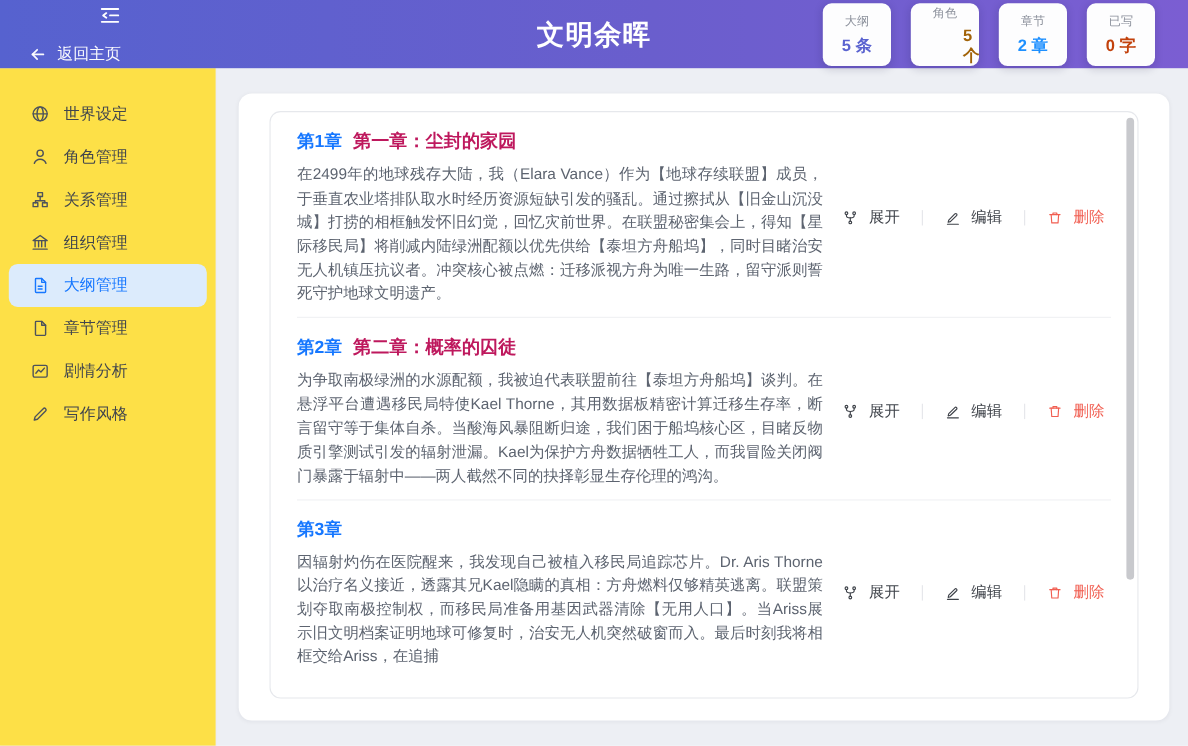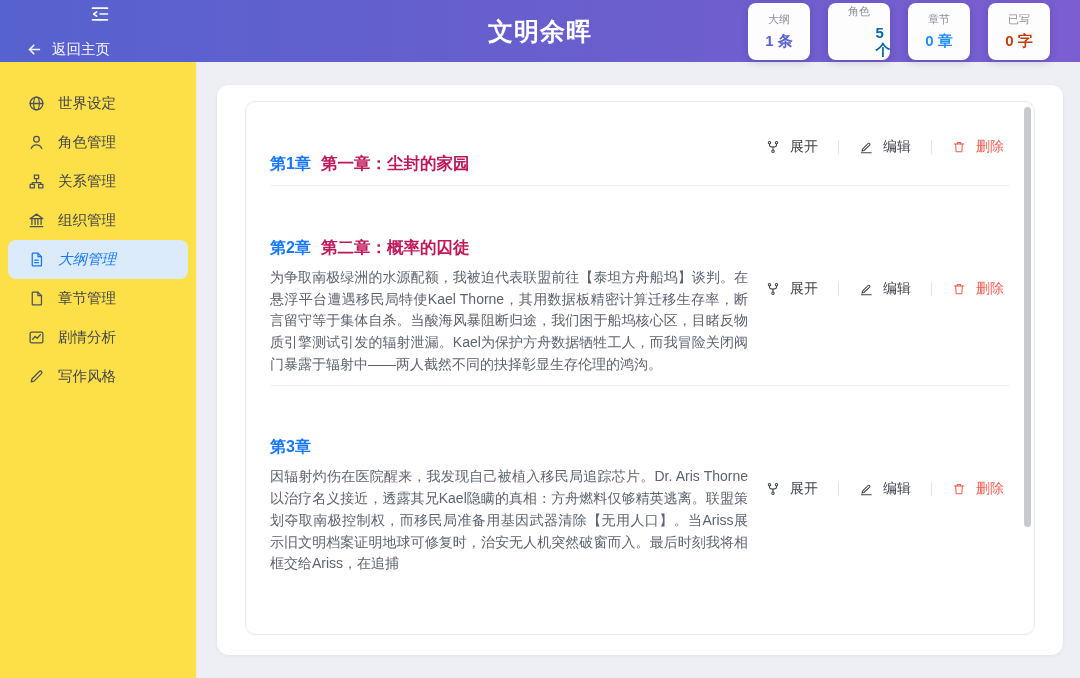--- a/index.html
+++ b/index.html
@@ -20,21 +20,21 @@
           display:flex; flex-direction:column; align-items:center; justify-content:center; gap:5px; }
   .stat-label { font-size:11px; color:#8b909b; }
   .stat-value { font-size:15px; font-weight:bold; }
 
   
   .frame { flex:1; display:flex; min-height:0; }
   .sidebar { flex:0 0 196px; background:#fde047; padding-top:22px; box-shadow:1px 0 0 #ececf0; }
   .side-item { height:39px; display:flex; align-items:center; gap:13px; padding:0 10px 0 28px;
                font-size:14.5px; color:#41454d; cursor:pointer; }
   .side-item svg { width:17px; height:17px; color:#4d525b; flex:0 0 17px; }
-  .side-item.active { margin:0 8px; padding-left:20px; border-radius:8px; background:#dcebfc; color:#1677ff;font-style:italic; }
+  .side-item.active { margin:0 8px; padding-left:20px; border-radius:8px; background:#dcebfc; color:#1677ff; }
   .side-item.active svg { color:#1677ff; }
 
   .main { flex:1; position:relative; min-width:0; }
   .card { position:absolute; left:21px; right:17px; top:23px; bottom:23px; background:#fff; border-radius:12px;
           box-shadow:0 1px 4px rgba(25,28,40,.05); padding:0 28px; display:flex; flex-direction:column; }
   .card-head { display:flex; align-items:center; justify-content:space-between;
                padding:30px 0 22px 20px; border-bottom:1px solid #f0f1f3; }
   .page-title { font-size:20px; font-weight:bold; color:#20242b; letter-spacing:.5px; }
   .head-btns { display:flex; gap:12px; }
   .btn { display:flex; align-items:center; gap:8px; height:34px; padding:0 15px; border-radius:6px;
@@ -44,21 +44,21 @@
   .btn-default { background:#fff; border:1px solid #dcdee3; color:#34383f; }
 
   .list-box { margin:16px 0 20px 0; flex:1; border:1px solid #e6e8ec; border-radius:10px;
               overflow:hidden; position:relative; }
   .scroll-thumb { position:absolute; top:5px; right:3px; width:7px; height:420px; border-radius:4px;
                   background:#c8c9cd; cursor:pointer; }
 
   .chap { display:flex; align-items:center; padding:16px 30px 10px 24px; }
   .chap-divider { height:1px; background:#f0f1f3; margin:0 24px; }
   .chap-text { flex:0 0 478px; width:478px; }
-  .chap-title-row { display:flex; align-items:baseline; gap:10px;margin-top:35px; }
+  .chap-title-row { display:flex; align-items:baseline; gap:10px; }
   .chap-badge { color:#1677ff; font-weight:bold; font-size:16px; white-space:nowrap; }
   .chap-title { color:#be185d; font-weight:bold; font-size:16.5px; }
   .chap-summary { margin-top:8px; font-size:14px; line-height:1.55; color:#5d6470; text-align:justify; }
   .chap-actions { margin-left:auto; display:flex; align-items:center; }
   .action { display:flex; align-items:center; gap:10px; font-size:14px; color:#3f434a; cursor:pointer; white-space:nowrap; }
   .action svg { width:14px; height:14px; }
   .action.danger { color:#f15e51; }
   .action-sep { width:1px; height:14px; background:#e4e5e9; margin:0 20px; }
 </style>
 </head>
@@ -81,29 +81,29 @@
           <path d="M19 12H5"></path>
             <path d="M11 6l-6 6 6 6"></path>
         </svg>
         <span>返回主页</span>
       </span>
     </div>
     <div class="hdr-title">文明余晖</div>
     <div class="stats" id="stats">
         <div class="stat">
           <span class="stat-label">大纲</span>
-          <span class="stat-value" style="color: rgb(90, 99, 208);">1 条</span>
+          <span class="stat-value" style="color: rgb(90, 99, 208);">5 条</span>
         </div>
         <div class="stat">
           <span class="stat-label">角色</span>
-          <span class="stat-value" style="color: #0369a1; margin-left: 48px;">5 个</span>
+          <span class="stat-value" style="color: #a16207; margin-left: 48px;">5 个</span>
         </div>
         <div class="stat">
           <span class="stat-label">章节</span>
-          <span class="stat-value" style="color: rgb(30, 144, 255);">0 章</span>
+          <span class="stat-value" style="color: rgb(30, 144, 255);">2 章</span>
         </div>
         <div class="stat">
           <span class="stat-label">已写</span>
           <span class="stat-value" style="color: #c2410c;">0 字</span>
         </div>
       </div>
   </div>
 
   <div class="frame">
 
@@ -190,20 +190,21 @@
       <div class="card">
 
 
         <div class="list-box" id="chapter-list">
           <div class="chap">
               <div class="chap-text">
                 <div class="chap-title-row">
                   <span class="chap-badge">第1章</span>
                   <span class="chap-title">第一章：尘封的家园</span>
                 </div>
+                <div class="chap-summary">在2499年的地球残存大陆，我（Elara Vance）作为【地球存续联盟】成员，于垂直农业塔排队取水时经历资源短缺引发的骚乱。通过擦拭从【旧金山沉没城】打捞的相框触发怀旧幻觉，回忆灾前世界。在联盟秘密集会上，得知【星际移民局】将削减内陆绿洲配额以优先供给【泰坦方舟船坞】，同时目睹治安无人机镇压抗议者。冲突核心被点燃：迁移派视方舟为唯一生路，留守派则誓死守护地球文明遗产。</div>
               </div>
               <div class="chap-actions">
                 <span class="action">
                   <span style="display: flex; width: 14px; height: 14px;">
                     <svg viewBox="0 0 24 24" fill="none" stroke="currentColor" stroke-width="1.8" stroke-linecap="round" stroke-linejoin="round">
                       <circle cx="6" cy="4.8" r="2.1"></circle>
                       <circle cx="18" cy="4.8" r="2.1"></circle>
                       <circle cx="12" cy="19.2" r="2.1"></circle>
                       <path d="M6 7v1.8c0 2.2 2.6 3.3 6 3.3s6-1.1 6-3.3V7"></path>
                       <path d="M12 12.1v5"></path>

